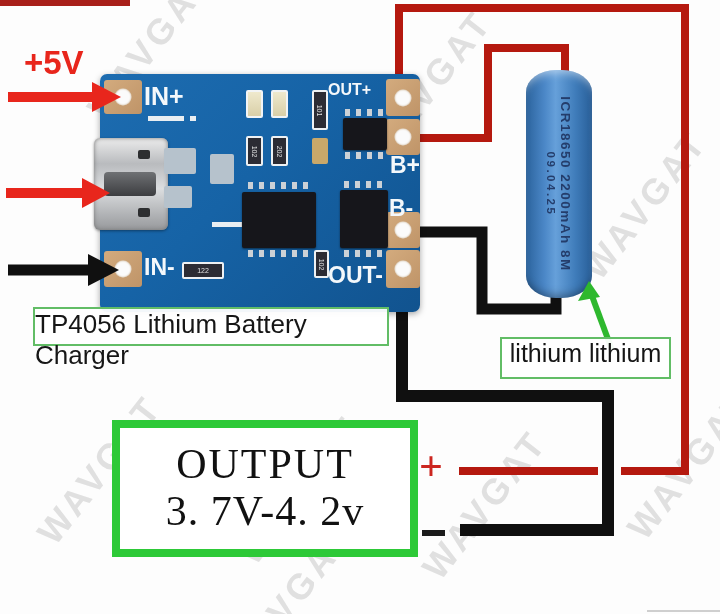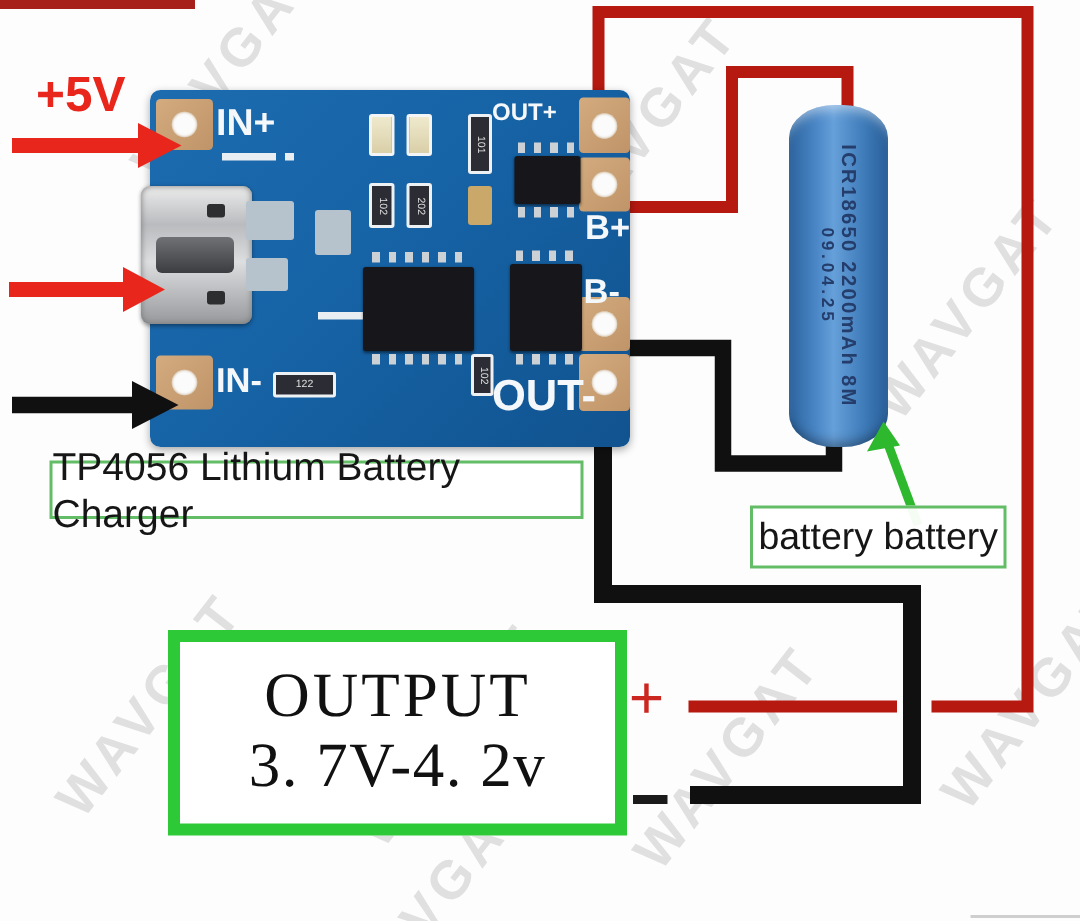--- a/index.html
+++ b/index.html
@@ -10,21 +10,21 @@
   
   .wm{position:absolute;font-size:36px;font-weight:bold;letter-spacing:4px;
       color:var(--wm-gray);opacity:.55;transform:translate(-50%,-50%) rotate(-52deg);
       white-space:nowrap;pointer-events:none;}
 
   
   .red-label{position:absolute;color:var(--label-red);font-weight:bold;}
   .black-label{position:absolute;color:#0e0e0e;font-weight:bold;}
 
   
-  #module{position:absolute;left:100px;top:60px;width:320px;height:238px;border-radius:7px;
+  #module{position:absolute;left:100px;top:74px;width:320px;height:238px;border-radius:7px;
           background:linear-gradient(135deg,#1d6cb0 0%,#1663a6 45%,#11538f 100%);
           box-shadow:0 2px 6px rgba(0,0,0,.35);text-align:right;}
   .pad{position:absolute;background:linear-gradient(135deg,#d3ab7e,#bf9468);border-radius:3px;}
   .pad::after{content:"";position:absolute;left:50%;top:50%;width:17px;height:17px;
               transform:translate(-50%,-50%);border-radius:50%;background:#fbfbfb;
               box-shadow:inset 0 0 2px #b99b72;}
   .silk{position:absolute;color:#f4f8fb;font-weight:bold;white-space:nowrap;}
   .ic{position:absolute;background:#16161b;border-radius:2px;box-shadow:0 1px 2px rgba(0,0,0,.5);}
   .pins{position:absolute;height:7px;background:repeating-linear-gradient(90deg,#ccd1d6 0 5px,rgba(0,0,0,0) 5px 11px);}
   .smd{position:absolute;background:#2c2c34;border:2px solid #eef1f3;border-radius:2px;
@@ -48,21 +48,21 @@
            border-radius:30px/22px;
            background:linear-gradient(90deg,#2b639d 0%,#4b87c7 28%,#66a0da 45%,#3f7cba 75%,#285e98 100%);
            box-shadow:inset 0 8px 8px -5px rgba(255,255,255,.5),inset 0 -8px 8px -5px rgba(0,0,0,.35);}
   #battery-text{position:absolute;left:50%;top:50%;width:215px;
            transform:translate(-50%,-50%) rotate(90deg);text-align:center;color:#243d6b;}
   #battery-text .l1{font-size:13.5px;font-weight:bold;letter-spacing:1.5px;white-space:nowrap;}
   #battery-text .l2{font-size:11.5px;font-weight:bold;letter-spacing:2.5px;margin-top:1px;}
 
   
   .greenbox{position:absolute;background:rgba(255,255,255,.95);border:2px solid var(--green-box);
-            display:flex;align-items:center;justify-content:center;color:#161616;}
+            display:flex;justify-content:center;color:#161616;}
   #output-box{position:absolute;left:112px;top:420px;width:306px;height:137px;background:#fff;
               border:8px solid var(--green-bright);display:flex;flex-direction:column;
               align-items:center;justify-content:center;font-family:"Liberation Serif",serif;color:#111;}
   #output-box .t1{font-size:42px;letter-spacing:2px;line-height:1.1;}
   #output-box .t2{font-size:42px;letter-spacing:1px;line-height:1.15;}
 
   #out-plus{position:absolute;left:419px;top:442px;font-family:"Liberation Serif",serif;
             font-size:42px;color:#cc2620;font-weight:bold;}
   #out-minus{position:absolute;left:422px;top:530px;width:23px;height:6px;background:#1b1b1b;}
 
@@ -106,21 +106,21 @@
     <div class="pad" style="left:286px;top:5px;width:34px;height:37px" data-name="pad-out-plus"></div>
     <div class="pad" style="left:286px;top:45px;width:34px;height:36px" data-name="pad-b-plus"></div>
     <div class="pad" style="left:286px;top:138px;width:34px;height:36px" data-name="pad-b-minus"></div>
     <div class="pad" style="left:286px;top:176px;width:34px;height:38px" data-name="pad-out-minus"></div>
 
     <span class="silk" style="left:44px;top:8px;font-size:25px" data-name="pin-label-in-plus">IN+</span>
     <span class="silk" style="left:44px;top:180px;font-size:23px" data-name="pin-label-in-minus">IN-</span>
     <span class="silk" style="left:228px;top:7px;font-size:16px" data-name="pin-label-out-plus">OUT+</span>
     <span class="silk" style="left:290px;top:78px;font-size:23px" data-name="pin-label-b-plus">B+</span>
     <span class="silk" style="left:289px;top:121px;font-size:23px" data-name="pin-label-b-minus">B-</span>
-    <span class="silk" style="left:228px;top:188px;font-size:29px" data-name="pin-label-out-minus">OUT-</span>
+    <span class="silk" style="left:228px;top:188px;font-size:23px" data-name="pin-label-out-minus">OUT-</span>
 
     <div id="usb" data-name="micro-usb-connector">
       <div class="slot" data-name="usb-slot"></div>
       <div class="nub1" data-name="usb-pin"></div>
       <div class="nub2" data-name="usb-pin"></div>
     </div>
 
     <div class="silkline" style="left:48px;top:42px;width:36px;height:5px" data-name="silk-line"></div>
     <div class="silkline" style="left:90px;top:42px;width:6px;height:5px" data-name="silk-line"></div>
     <div class="tin" style="left:64px;top:74px;width:32px;height:26px" data-name="tin-pad"></div>
@@ -178,21 +178,21 @@
     <line x1="8" y1="270" x2="90" y2="270" stroke="#101010" stroke-width="11" data-name="arrow-gnd"></line>
     <polygon points="88,254 88,286 119,270" fill="#101010" data-name="arrowhead-gnd"></polygon>
     <line x1="612" y1="350" x2="592" y2="296" stroke="var(--green-arrow)" stroke-width="6" data-name="arrow-battery-pointer"></line>
     <polygon points="589,281 578,301 600,297" fill="var(--green-arrow)" data-name="arrowhead-battery-pointer"></polygon>
   </svg>
 
   <div class="greenbox" style="left:33px;top:307px;width:356px;height:39px;font-size:26px" data-name="charger-caption-box">
     <span data-name="charger-caption">TP4056 Lithium Battery Charger</span>
   </div>
   <div class="greenbox" style="left:500px;top:337px;width:171px;height:42px;font-size:25px" data-name="battery-caption-box">
-    <span data-name="battery-caption">battery battery</span>
+    <span data-name="battery-caption">lithium lithium</span>
   </div>
 
   <div id="output-box" data-name="output-spec-box">
     <div class="t1" data-name="output-title">OUTPUT</div>
     <div class="t2" data-name="output-range">3. 7V-4. 2v</div>
   </div>
 
   <div id="out-plus" data-name="output-plus-terminal">+</div>
   <div id="out-minus" data-name="output-minus-terminal"></div>
 

